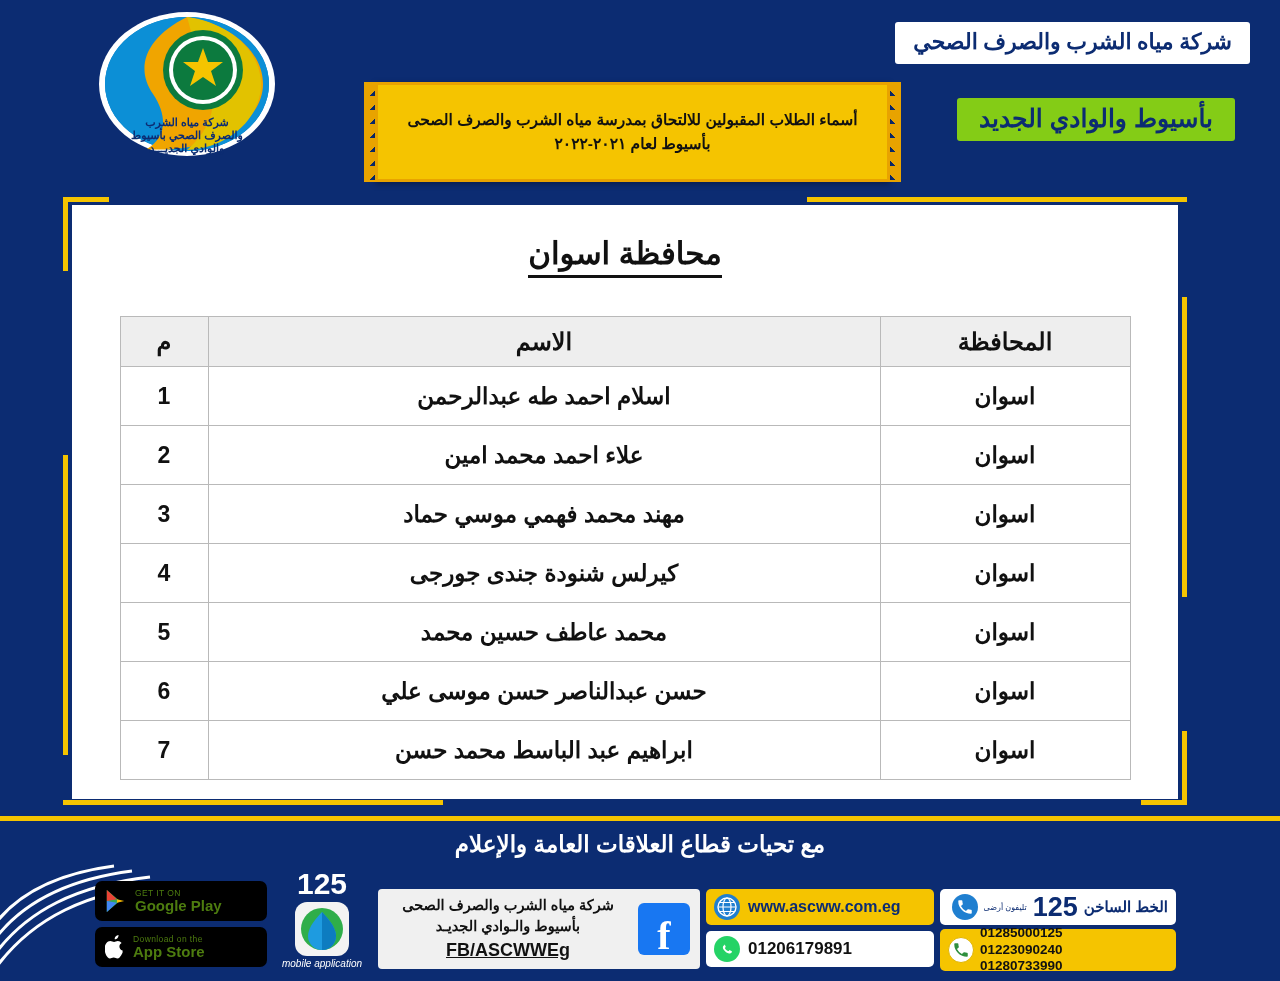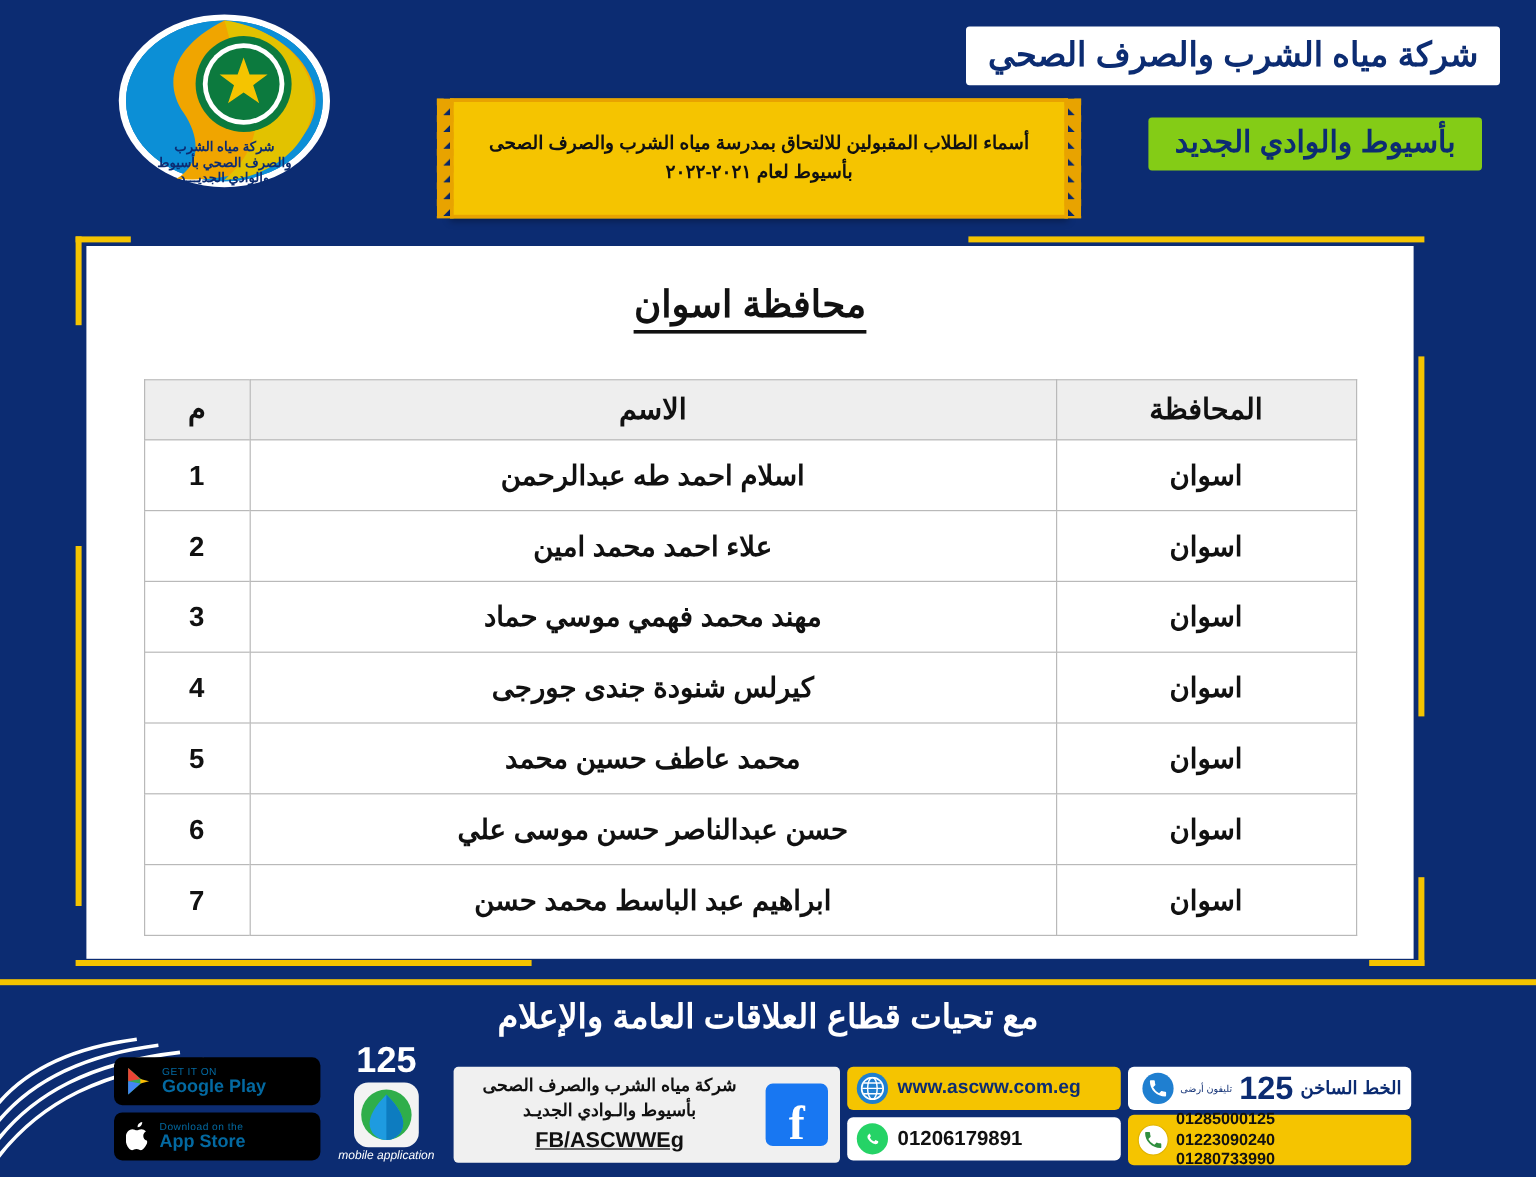--- a/index.html
+++ b/index.html
@@ -24,24 +24,25 @@
     position: absolute; top: 8px; left: 95px;
     width: 185px; height: 160px;
   }
   .logo svg { display:block; }
 
   .company-name {
     position: absolute; top: 22px; right: 30px;
     background: #ffffff;
     color: #0c2c72;
     font-weight: bold;
-    font-size: 28px;
+    font-size: 22px;
     padding: 7px 18px 9px 18px;
     border-radius: 3px;
     white-space: nowrap;
+    font-family: Liberation Serif, serif;
   }
   .company-sub {
     position: absolute; top: 98px; right: 45px;
     background: #84cc16;
     color: #0c2c72;
     font-weight: bold;
     font-size: 25px;
     padding: 6px 22px 8px 22px;
     border-radius: 3px;
     white-space: nowrap;
@@ -124,29 +125,29 @@
 
   
   .footer {
     position: absolute; bottom: 0; left: 0; width: 1280px; height: 165px;
     background: #0c2c72;
     border-top: 5px solid #f5c400;
   }
   .swoosh { position: absolute; left: 0; bottom: 0; width: 210px; height: 160px; }
   .greet {
     position: absolute; top: 10px; left: 0; right: 0;
-    text-align: center; color: #ffffff; font-weight: bold; font-size: 28px;
+    text-align: center; color: #ffffff; font-weight: bold; font-size: 23px;
   }
 
   .store-col {
     position: absolute; left: 95px; bottom: 14px;
     width: 172px; display: flex; flex-direction: column; gap: 6px;
   }
   .store-btn {
-    background: #000; border-radius: 7px; color: #0369a1;
+    background: #000; border-radius: 7px; color: #4d7c0f;
     height: 40px; display: flex; align-items: center; gap: 8px;
     padding: 0 10px; direction: ltr;
   }
   .store-btn .t { line-height: 1.05; text-align: left; }
   .store-btn .t .s1 { font-size: 8.5px; display: block; letter-spacing: .4px; }
   .store-btn .t .s2 { font-size: 15px; font-weight: bold; display: block; }
 
   .app-125 {
     position: absolute; left: 272px; bottom: 12px;
     width: 100px; text-align: center;

